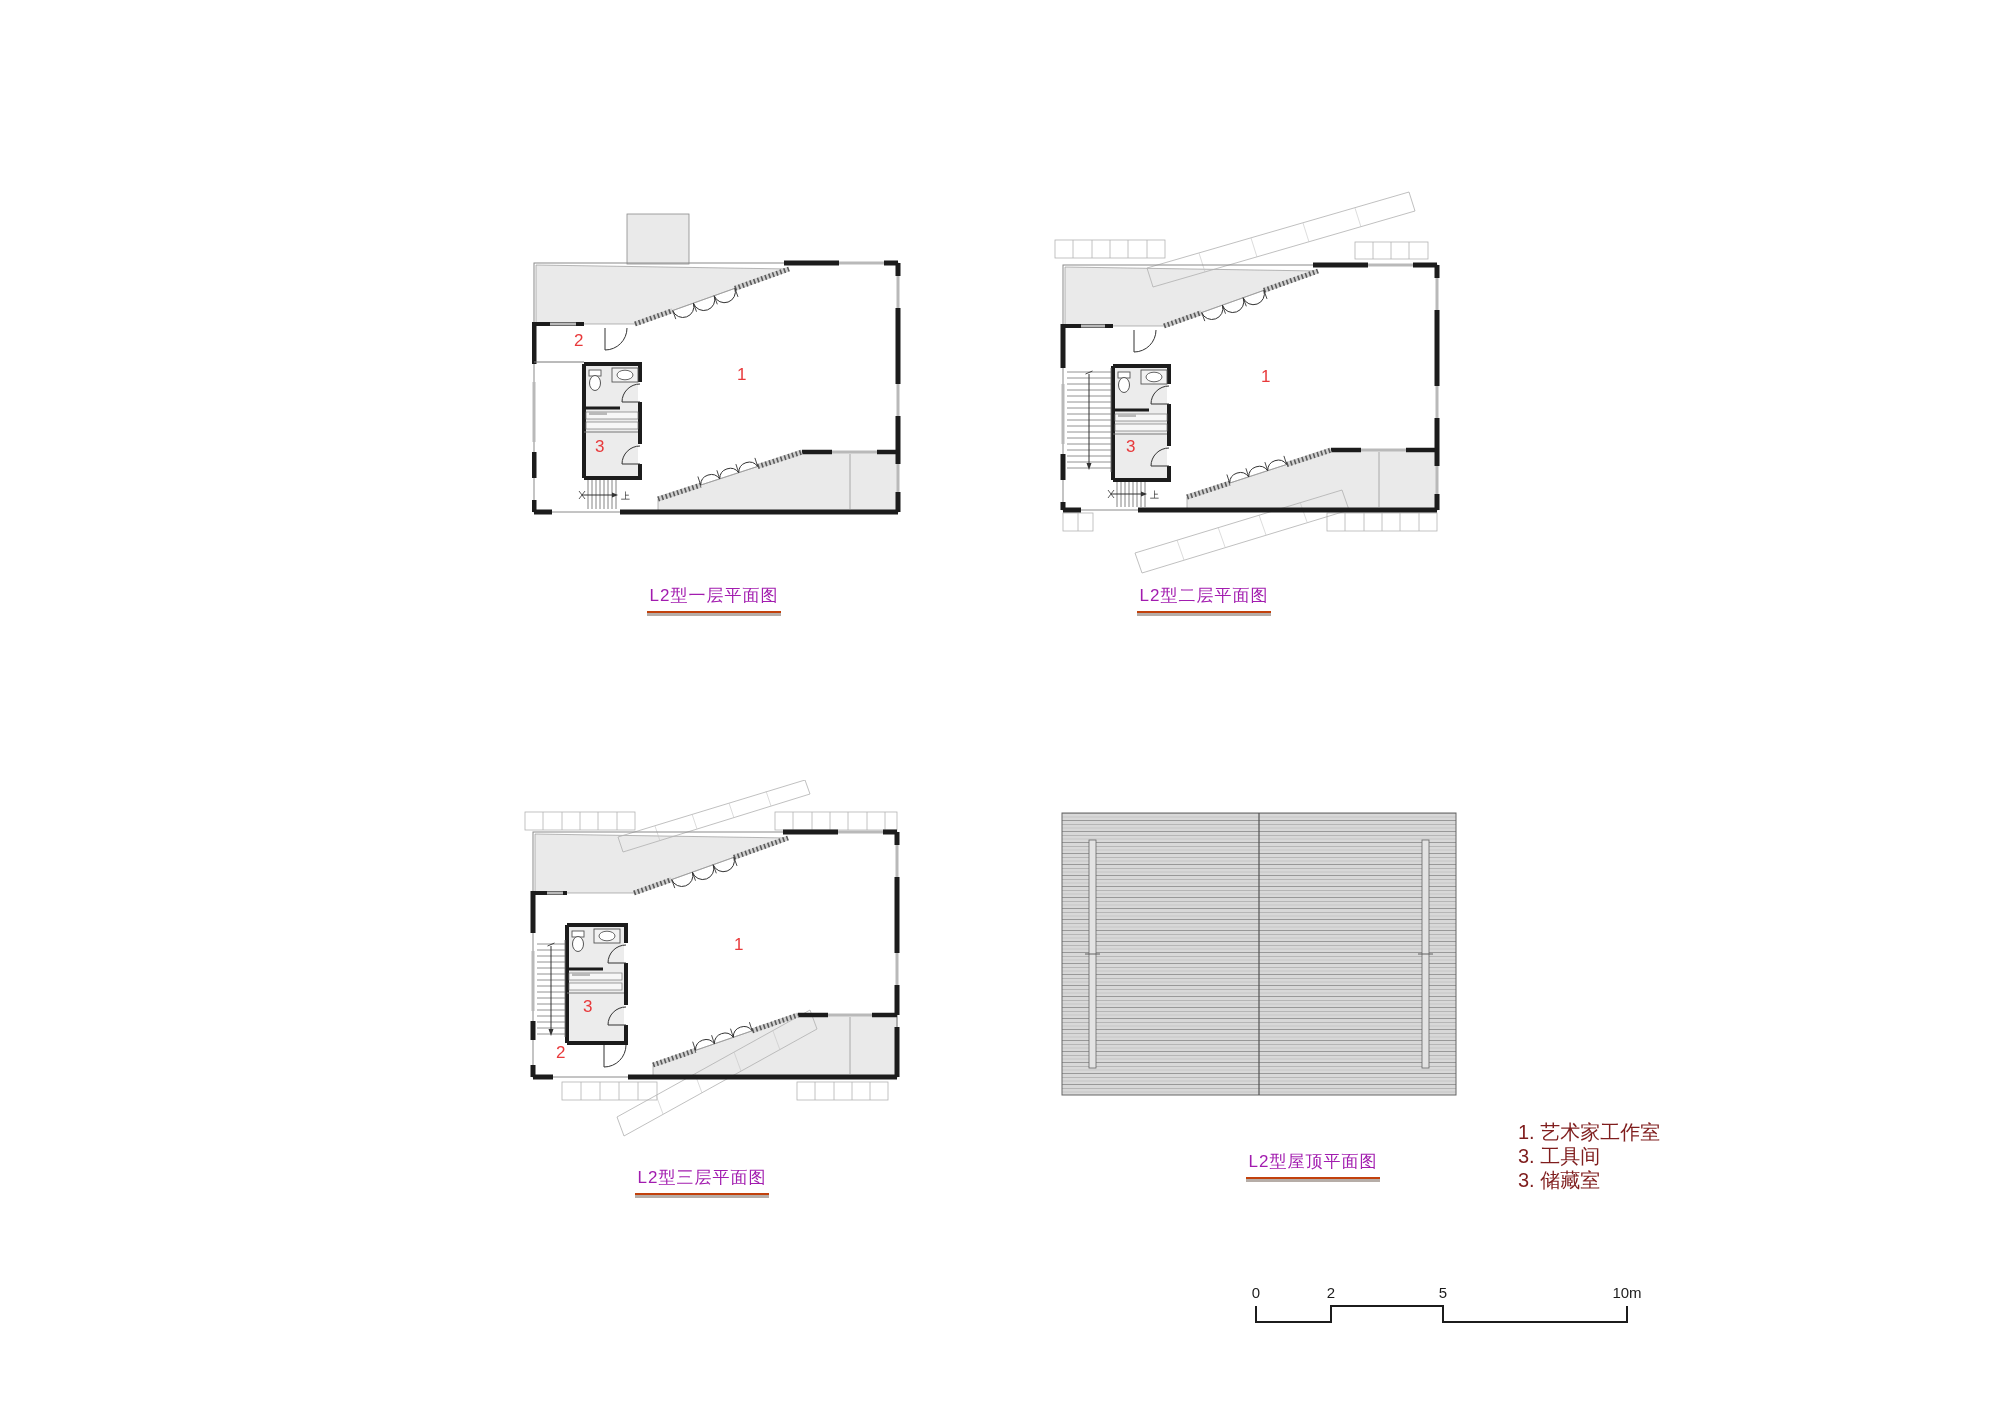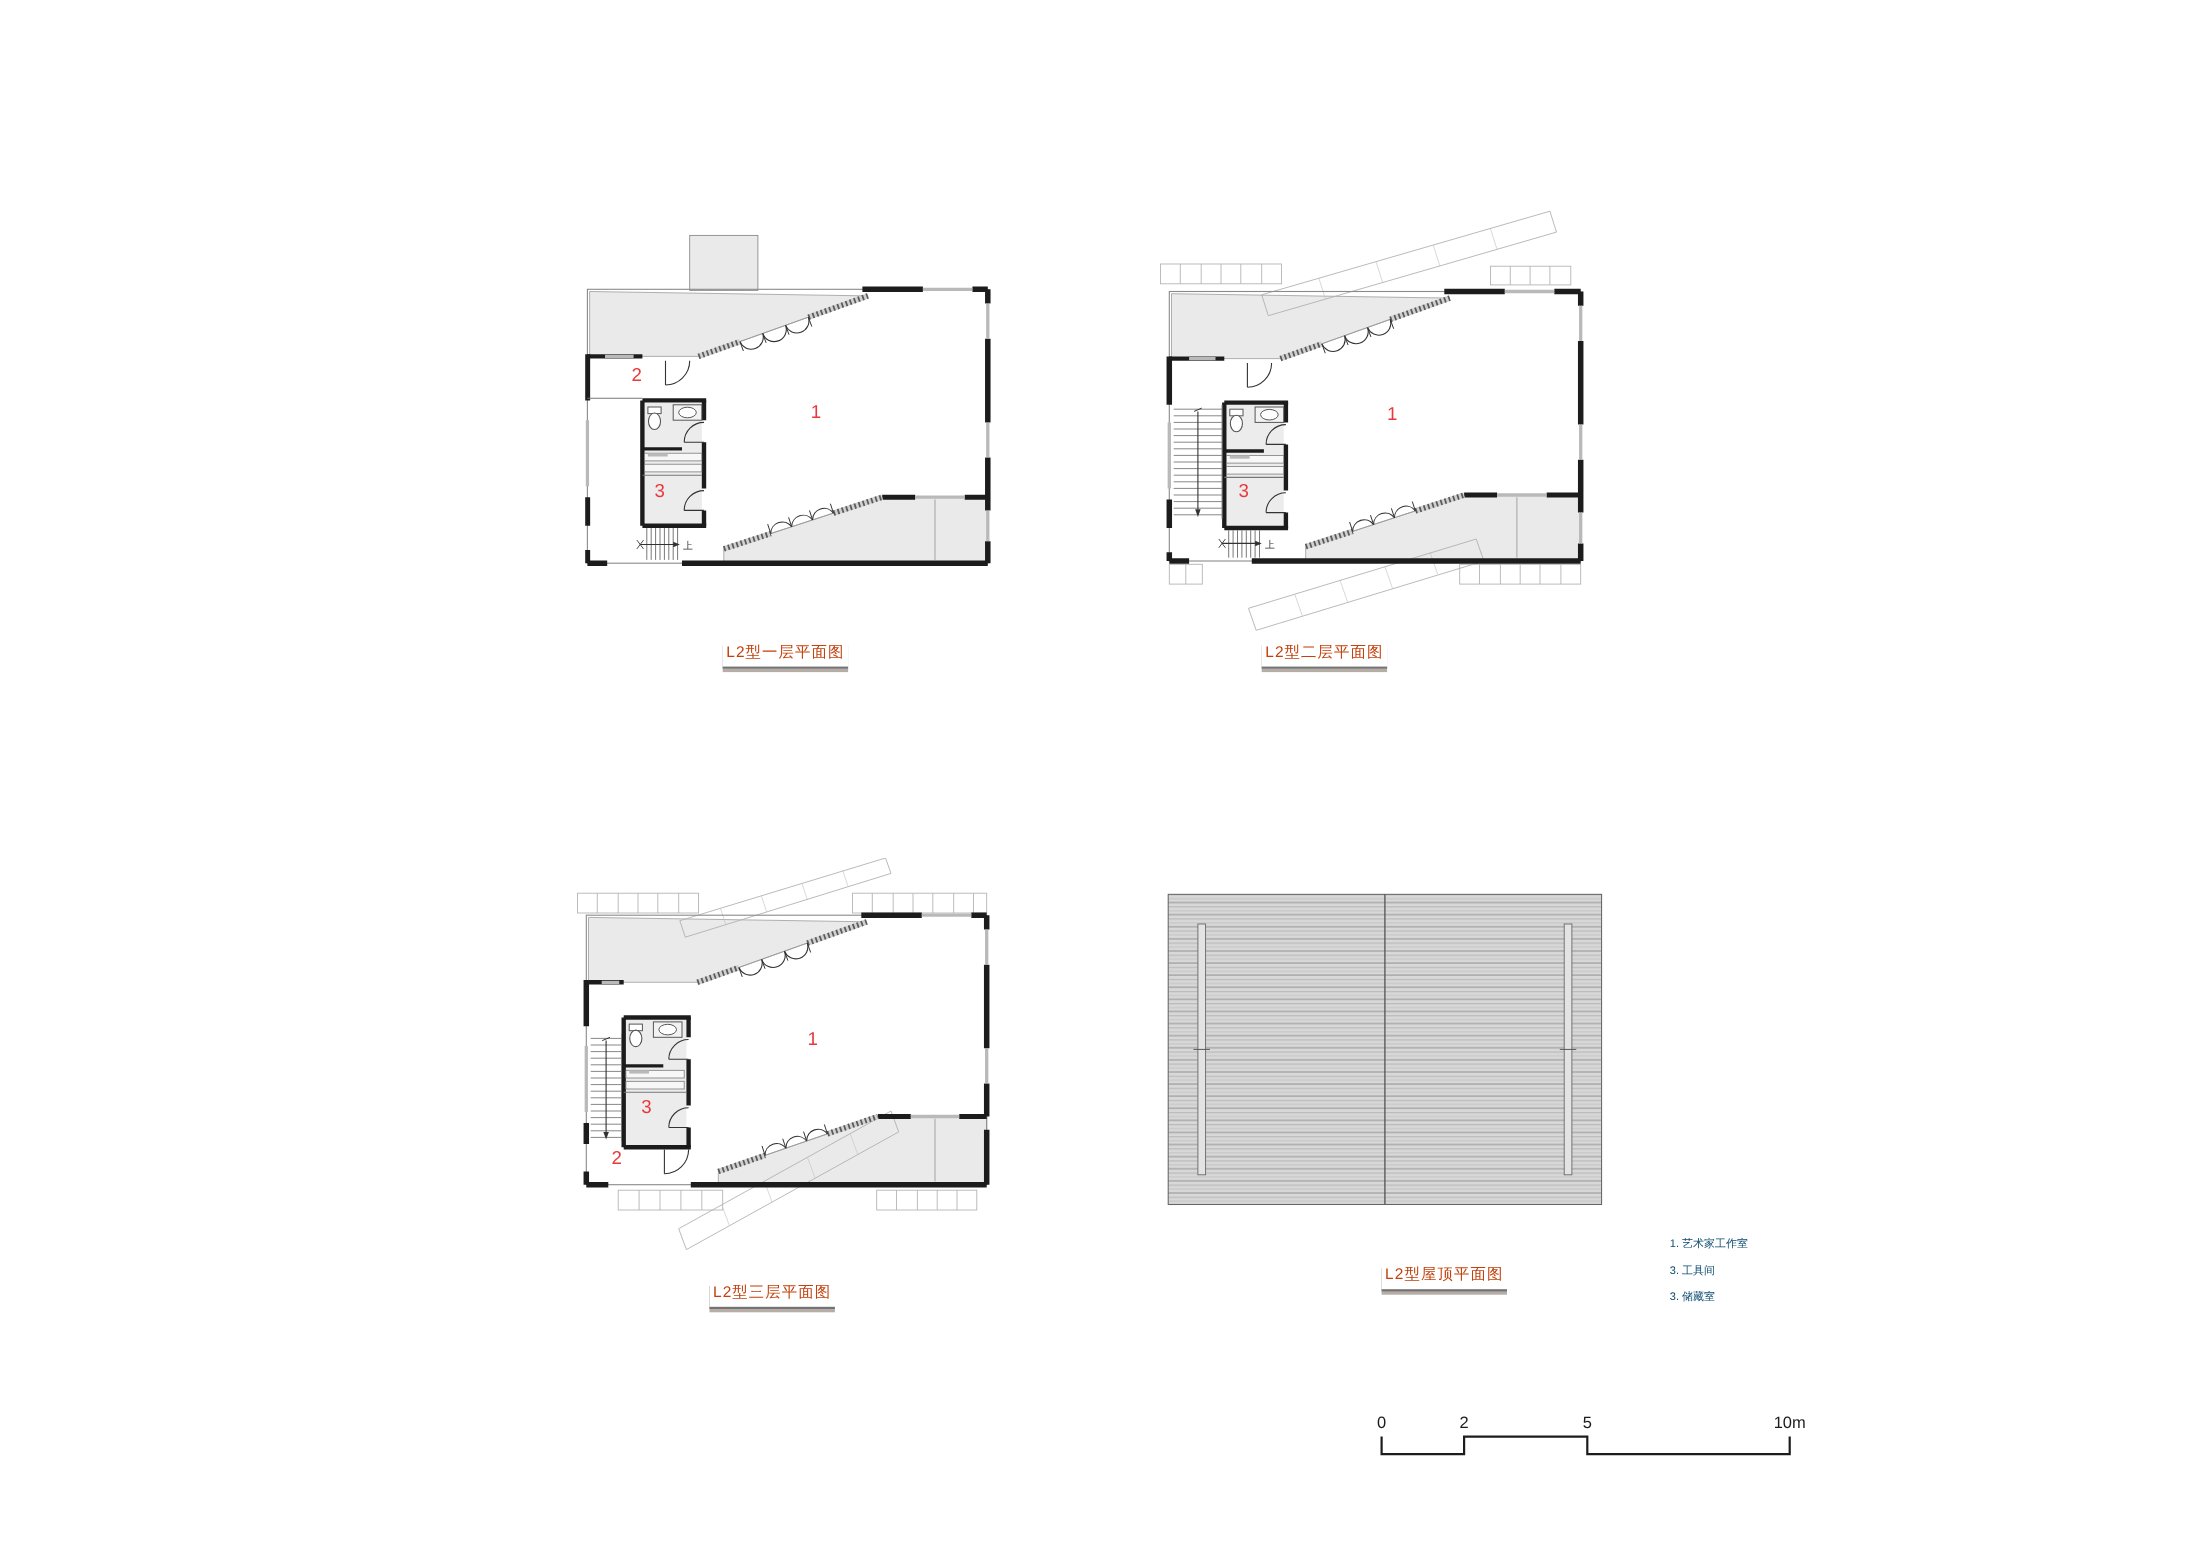--- a/index.html
+++ b/index.html
@@ -1,22 +1,22 @@
 <!DOCTYPE html>
 <html><head>
 <meta charset="utf-8">
 <style>
   html,body{margin:0;padding:0;background:#fff;}
   .sheet{position:relative;width:2000px;height:1415px;background:#ffffff;overflow:hidden;
          font-family:"Liberation Sans","DejaVu Sans",sans-serif;}
   .plan{position:absolute;}
   .plan-caption{position:absolute;text-align:center;}
-  .plan-caption span{display:inline-block;font-size:14px;letter-spacing:1px;color:#c2410c;
-         padding:0 3px 4px 3px;border-bottom:2px solid #737373;box-shadow:0 3px 0 0 #b6ada7;}
-  .legend{position:absolute;left:1518px;top:1120px;font-size:10px;color:#0c4a6e;line-height:24px;}
+  .plan-caption span{display:inline-block;font-size:17px;letter-spacing:1px;color:#a21caf;
+         padding:0 3px 4px 3px;border-bottom:2px solid #c2410c;box-shadow:0 3px 0 0 #b6ada7;}
+  .legend{position:absolute;left:1518px;top:1120px;font-size:20px;color:#7f1d1d;line-height:24px;}
   .legend div{white-space:nowrap;}
   .scalebar{position:absolute;left:1243px;top:1284px;}
   svg{display:block;}
   svg text.room{font-size:17px;fill:#e8393b;}
   svg text.stair{font-size:9px;fill:#333;}
   svg text.sb{font-size:15px;fill:#1c1c1c;text-anchor:middle;}
 </style>
 </head>
 <body>
 

